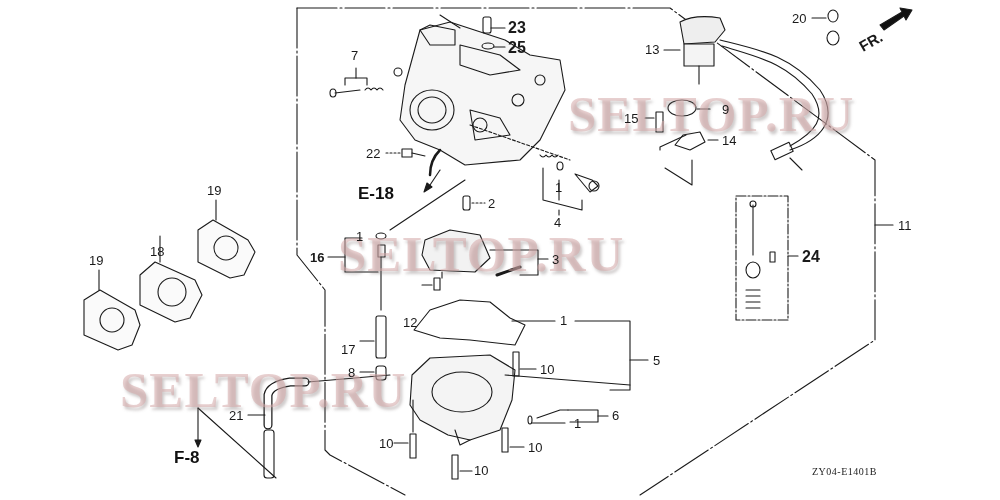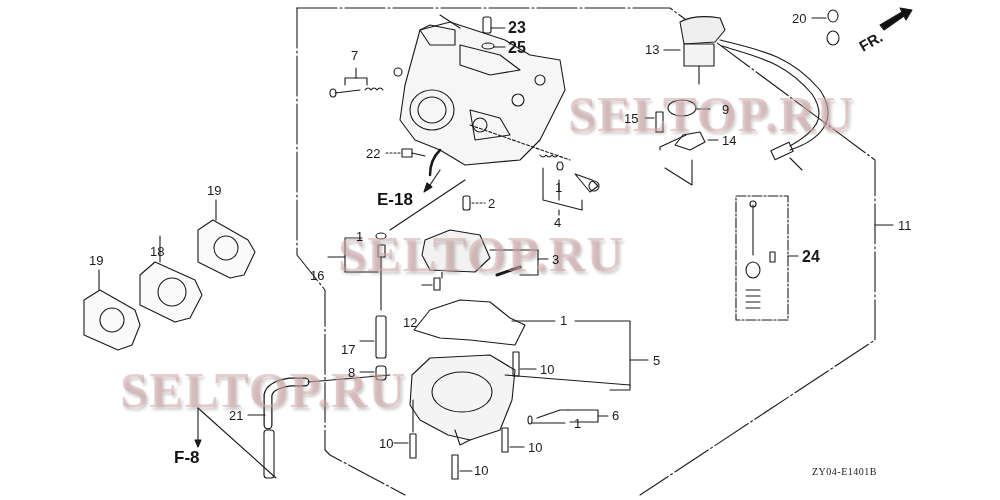--- a/index.html
+++ b/index.html
@@ -260,34 +260,34 @@
   <span class="lbl" style="left:792px; top:11px;">20</span>
   <span class="lbl" style="left:722px; top:102px;">9</span>
   <span class="lbl" style="left:624px; top:111px;">15</span>
   <span class="lbl" style="left:722px; top:133px;text-align:center;">14</span>
   <span class="lbl" style="left:898px; top:218px;">11</span>
   <span class="lbl bold" style="left:802px; top:249px;">24</span>
   <span class="lbl" style="left:89px; top:253px;">19</span>
   <span class="lbl" style="left:150px; top:220px;margin-top:24px;">18</span>
   <span class="lbl" style="left:207px; top:183px;">19</span>
   <span class="lbl" style="left:356px; top:229px;">1</span>
-  <span class="lbl" style="left:310px; top:268px;">16</span>
+  <span class="lbl" style="left:310px; top:250px;font-weight:bold;">16</span>
   <span class="lbl" style="left:552px; top:252px;">3</span>
   <span class="lbl" style="left:403px; top:278px;margin-top:37px;">12</span>
   <span class="lbl" style="left:560px; top:313px;">1</span>
   <span class="lbl" style="left:653px; top:353px;">5</span>
   <span class="lbl" style="left:341px; top:342px;">17</span>
   <span class="lbl" style="left:348px; top:365px;">8</span>
   <span class="lbl" style="left:540px; top:362px;">10</span>
   <span class="lbl" style="left:229px; top:408px;">21</span>
   <span class="lbl" style="left:574px; top:416px;">1</span>
   <span class="lbl" style="left:612px; top:408px;">6</span>
   <span class="lbl" style="left:379px; top:436px;">10</span>
   <span class="lbl" style="left:528px; top:440px;">10</span>
   <span class="lbl" style="left:474px; top:463px;">10</span>
 
-  <span class="ref" style="left:377px; top:184px;margin-top:6px;">E-18</span>
+  <span class="ref" style="left:358px; top:184px;">E-18</span>
   <span class="ref" style="left:174px; top:448px;">F-8</span>
 
   <span class="fr" style="left:856px; top:40px;">FR.</span>
 
   <span class="code" style="left:812px; top:466px;">ZY04-E1401B</span>
 </div>
 
 </body></html>

